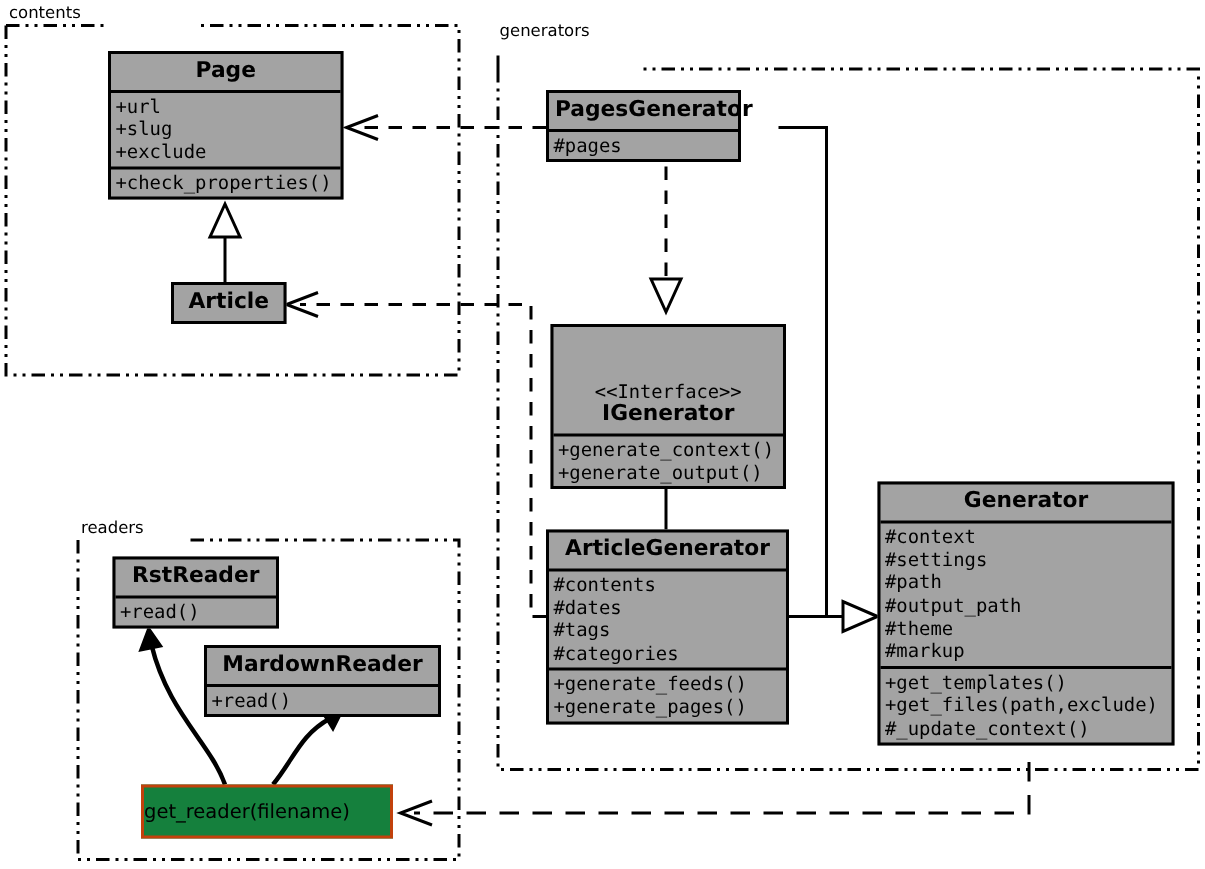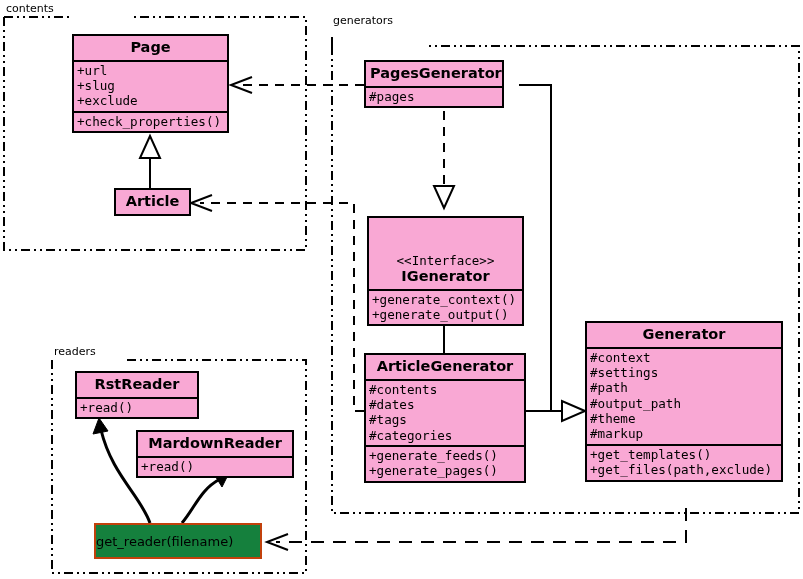--- a/index.html
+++ b/index.html
@@ -31,21 +31,21 @@
     font-size: 11px;
     color: #000;
     white-space: nowrap;
     line-height: 1;
   }
 
   
   .umlbox {
     position: absolute;
     box-sizing: border-box;
-    background: #f9a8d4;
+    background: #a3a3a3;
     border: 2px solid #000000;
     z-index: 5;
   }
   .uml-title {
     box-sizing: border-box;
     text-align: center;
     font-family: "DejaVu Sans", sans-serif;
     font-weight: bold;
     font-size: 14.5px;
     color: #000;
@@ -177,21 +177,21 @@
     </div>
     <div class="uml-compartment uml-sep">
       <div class="uml-member">+check_properties()</div>
     </div>
   </div>
 
   <div class="umlbox" style="left:114px; top:188px; width:77px;">
     <div class="uml-title">Article</div>
   </div>
 
-  <div class="umlbox" style="left:364px; top:60px; width:140px;">
+  <div class="umlbox" style="left:364px; top:60px; width:130px;">
     <div class="uml-title">PagesGenerator</div>
     <div class="uml-compartment uml-sep">
       <div class="uml-member">#pages</div>
     </div>
   </div>
 
   <div class="umlbox" style="left:367px; top:216px; width:157px;">
     <div class="uml-title">
       <span class="uml-stereo">&lt;&lt;Interface&gt;&gt;</span>
       <span>IGenerator</span>
@@ -222,24 +222,25 @@
       <div class="uml-member">#context</div>
       <div class="uml-member">#settings</div>
       <div class="uml-member">#path</div>
       <div class="uml-member">#output_path</div>
       <div class="uml-member">#theme</div>
       <div class="uml-member">#markup</div>
     </div>
     <div class="uml-compartment uml-sep">
       <div class="uml-member">+get_templates()</div>
       <div class="uml-member">+get_files(path,exclude)</div>
-    </div>
-  </div>
-
-  <div class="umlbox" style="left:75px; top:371px; width:124px;">
+      <div class="uml-member">#_update_context()</div>
+    </div>
+  </div>
+
+  <div class="umlbox" style="left:75px; top:371px; width:111px;">
     <div class="uml-title">RstReader</div>
     <div class="uml-compartment uml-sep">
       <div class="uml-member">+read()</div>
     </div>
   </div>
 
   <div class="umlbox" style="left:136px; top:430px; width:158px;">
     <div class="uml-title">MardownReader</div>
     <div class="uml-compartment uml-sep">
       <div class="uml-member">+read()</div>

